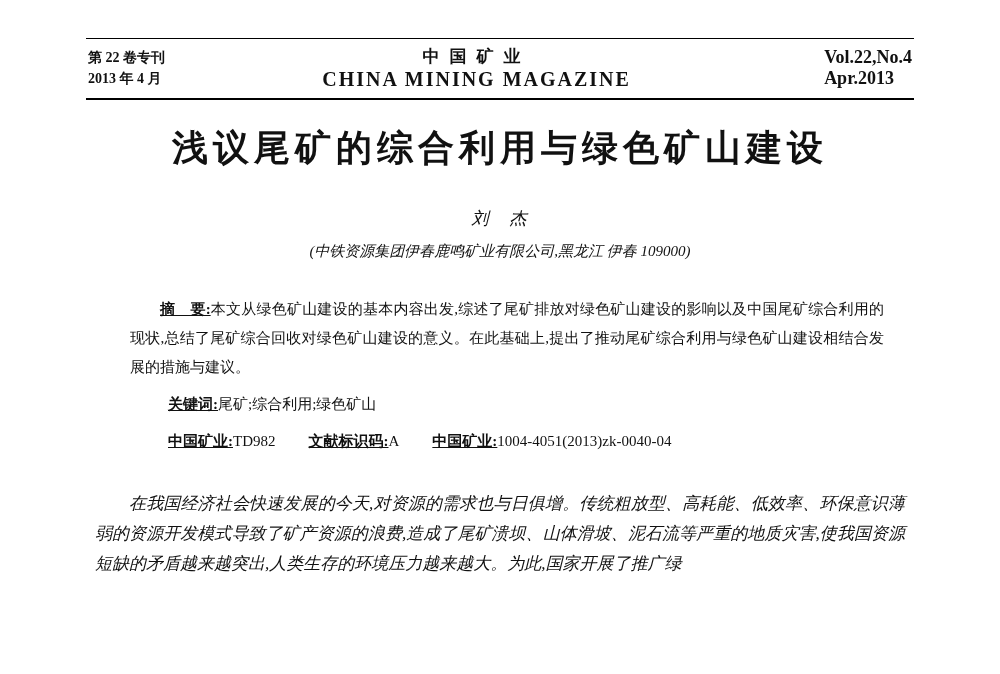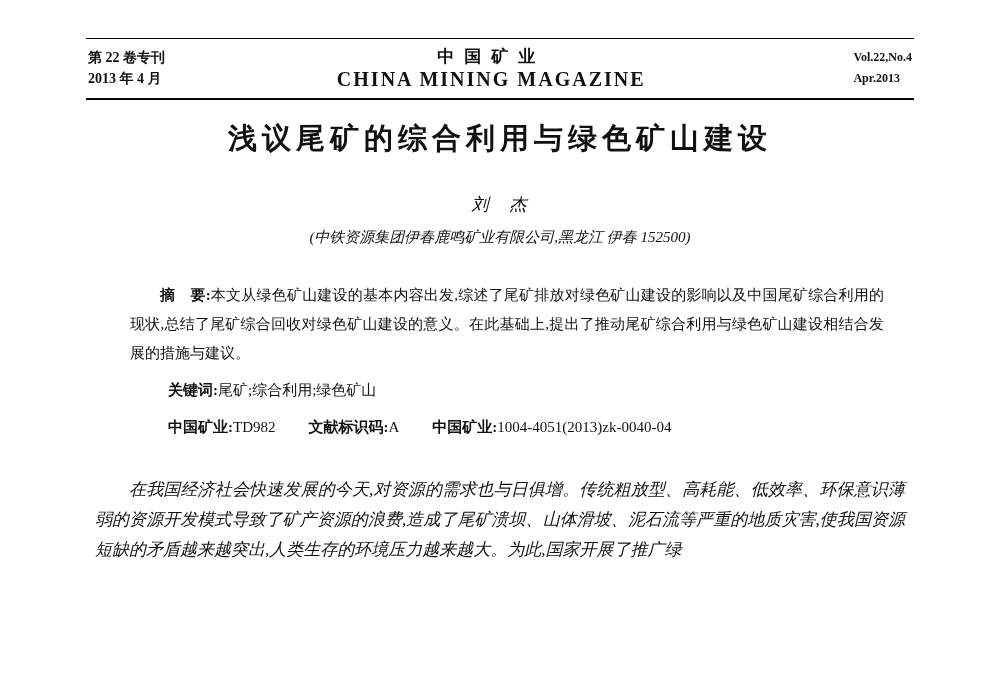--- a/index.html
+++ b/index.html
@@ -35,30 +35,30 @@
     letter-spacing: 10px;
     line-height: 22px;
   }
   .jh-center .en {
     font-size: 20px;
     font-weight: bold;
     letter-spacing: 2px;
     line-height: 22px;
   }
   .jh-right {
-    font-size: 12px;
+    font-size: 18px;
     font-weight: bold;
     line-height: 21px;
     text-align: left;
     margin-left: 36px;
   }
   
   .paper-title {
     text-align: center;
-    font-size: 29px;
+    font-size: 36px;
     font-weight: bold;
     letter-spacing: 5px;
   }
   .author {
     margin-top: 34px;
     text-align: center;
     font-size: 17px;
     letter-spacing: 2px;
     font-style: italic;
   }
@@ -76,21 +76,21 @@
   }
   .abstract-para {
     text-align: justify;
     text-indent: 2em;
     margin: 0;
   }
   .meta-line {
     text-indent: 2em;
     margin: 8px;
   }
-  .bold { font-weight: bold; }
+  .bold { font-weight: bold; text-decoration: underline; }
   .meta-gap { display: inline-block; width: 2.2em; }
   
   .body-columns {
     display: flex;
     gap: 26px;
     margin-top: 24px;
     font-size: 17px;
     line-height: 30px;
   }
   .col { flex: 1; text-align: justify; }
@@ -118,21 +118,21 @@
     <div class="jh-right">
       <div>Vol.22,No.4</div>
       <div>Apr.2013</div>
     </div>
   </div>
 
   <h1 class="paper-title" style="margin-bottom:0;">浅议尾矿的综合利用与绿色矿山建设</h1>
 
   <div class="author">刘　杰</div>
 
-  <div class="affiliation">(中铁资源集团伊春鹿鸣矿业有限公司,黑龙江 伊春 152500)</div>
+  <div class="affiliation">(中铁资源集团伊春鹿鸣矿业有限公司,黑龙江 伊春 109000)</div>
 
   <div class="abstract-block">
     <p class="abstract-para"><span class="bold">摘　要:</span><span>本文从绿色矿山建设的基本内容出发,综述了尾矿排放对绿色矿山建设的影响以及中国尾矿综合利用的现状,总结了尾矿综合回收对绿色矿山建设的意义。在此基础上,提出了推动尾矿综合利用与绿色矿山建设相结合发展的措施与建议。</span></p>
     <p class="meta-line"><span class="bold">关键词:</span><span>尾矿;综合利用;绿色矿山</span></p>
     <p class="meta-line"><span class="bold">中国矿业:</span><span>TD982</span><span class="meta-gap"></span><span class="bold">文献标识码:</span><span>A</span><span class="meta-gap"></span><span class="bold">中国矿业:</span><span>1004-4051(2013)zk-0040-04</span></p>
   </div>
 
   <div class="body-columns">
     <div class="col">
       <p class="indent">在我国经济社会快速发展的今天,对资源的需求也与日俱增。传统粗放型、高耗能、低效率、环保意识薄弱的资源开发模式导致了矿产资源的浪费,造成了尾矿溃坝、山体滑坡、泥石流等严重的地质灾害,使我国资源短缺的矛盾越来越突出,人类生存的环境压力越来越大。为此,国家开展了推广绿</p>

